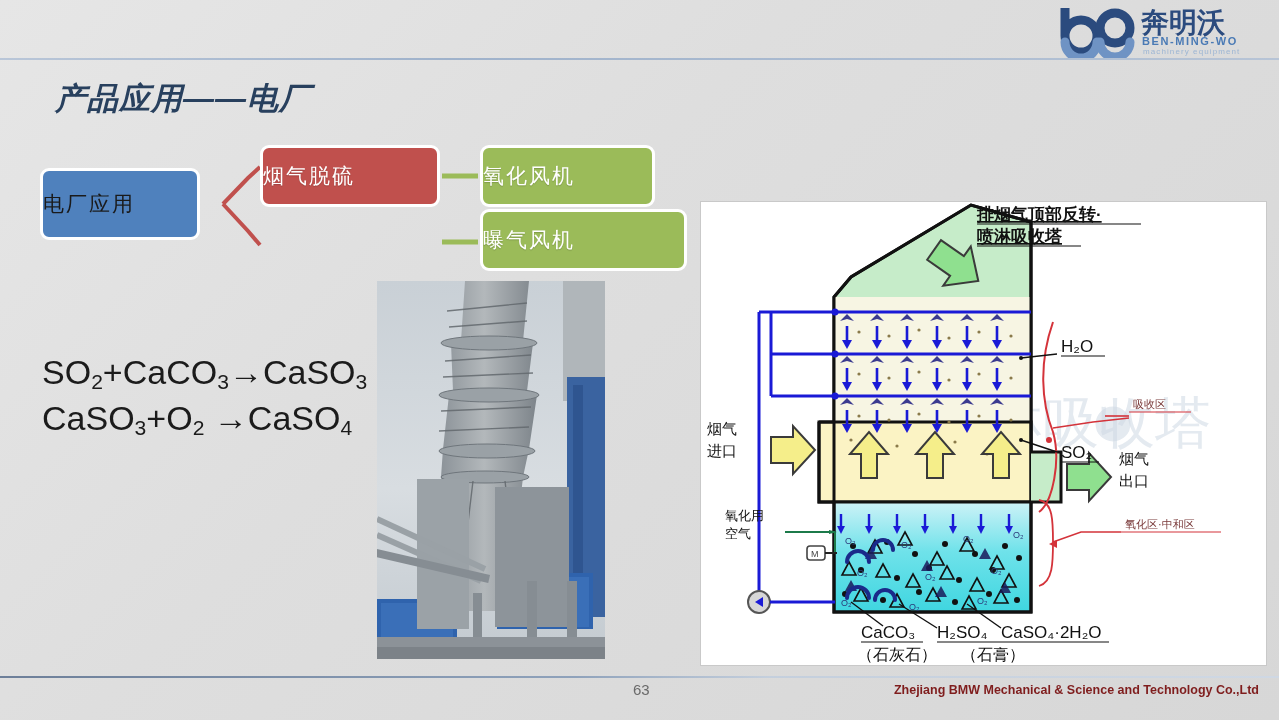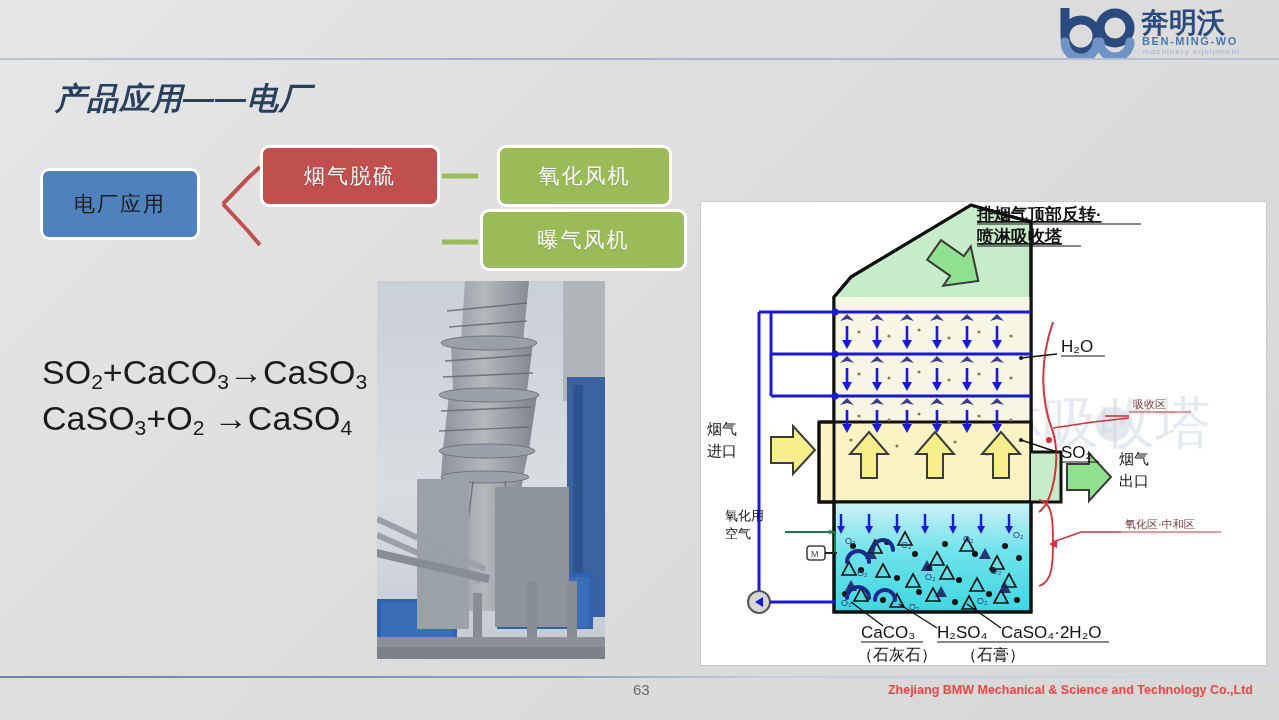--- a/index.html
+++ b/index.html
@@ -68,35 +68,34 @@
     width: 625px;
     height: 130px;
   }
   .fbox {
     position: absolute;
     border-radius: 9px;
     border: 3px solid #ffffff;
     box-sizing: border-box;
     display: flex;
     align-items: center;
-    justify-content: center;
     color: #ffffff;
     font-size: 21px;
     letter-spacing: 2px;
     text-shadow: 0 1px 1px rgba(0,0,0,.18);
   }
   .fbox.blue {
     left: 0px;  top: 25px;  width: 160px; height: 72px;
     background: #4f81bd;
     color: #1a1a1a;
     text-shadow: none;
   }
   .fbox.red1  { left: 220px; top: 2px;  width: 180px; height: 62px;  background: #c0504d; }
   .fbox.red2  { left: 220px; top: 66px; width: 180px; height: 62px;  background: #c0504d; }
-  .fbox.green1{ left: 440px; top: 2px;  width: 175px; height: 62px;  background: #9bbb59; margin-left: 17px; }
+  .fbox.green1{ left: 440px; top: 2px;  width: 175px; height: 62px;  background: #9bbb59; }
   .fbox.green2{ left: 440px; top: 66px; width: 207px; height: 62px;  background: #9bbb59; }
 
   .flow-svg {
     position: absolute;
     left: 0; top: 0;
     width: 625px; height: 130px;
     overflow: visible;
   }
 
   
@@ -553,15 +552,15 @@
       </g>
       <g stroke="#d4333a" stroke-width="1.2">
         <line x1="428" y1="210" x2="490" y2="210"></line>
         <line x1="420" y1="330" x2="520" y2="330"></line>
       </g>
     </svg>
   </div>
 
   <div class="bottom-rule"></div>
   <div style="position:absolute; left:600px; top:681px; font-size:15px; color:#6a6a6a;margin-left:33px;">63</div>
-  <div style="position:absolute; right:26px; top:683px; font-size:12.5px; font-weight:bold; color:#ef4444; white-space:nowrap;">Zhejiang BMW Mechanical &amp; Science and Technology Co.,Ltd</div>
+  <div style="position:absolute; right:20px; top:683px; font-size:12.5px; font-weight:bold; color:#7f1d1d; white-space:nowrap;">Zhejiang BMW Mechanical &amp; Science and Technology Co.,Ltd</div>
 
 </div>
 
 </body></html>

